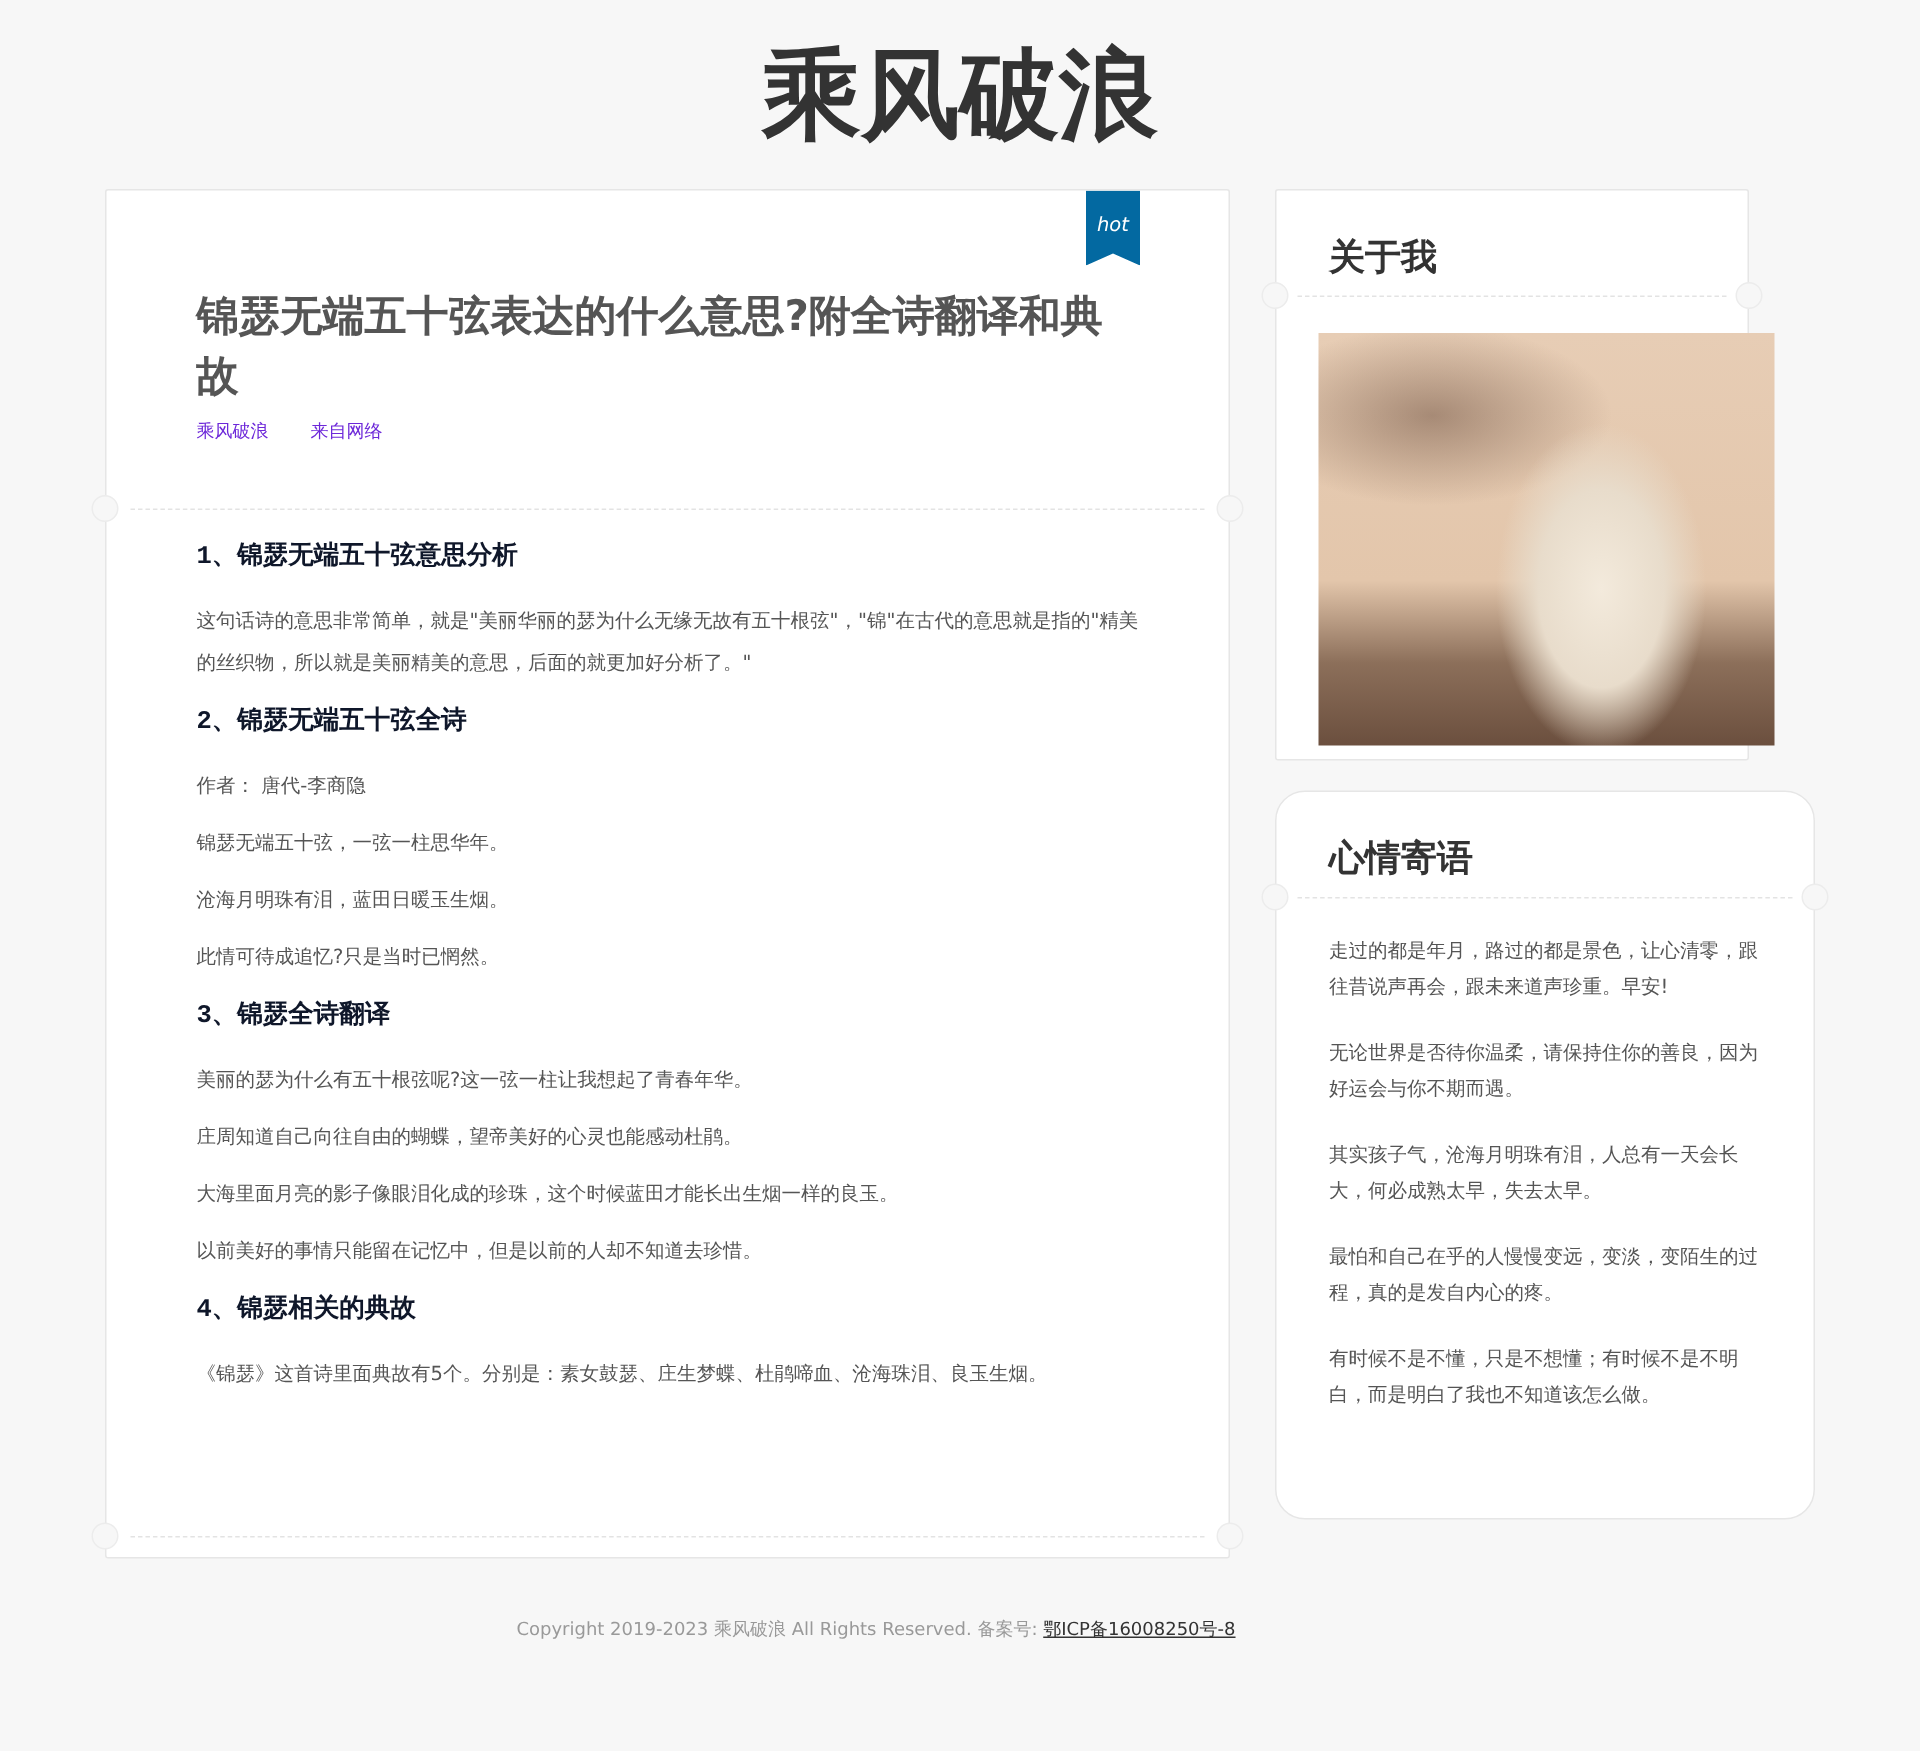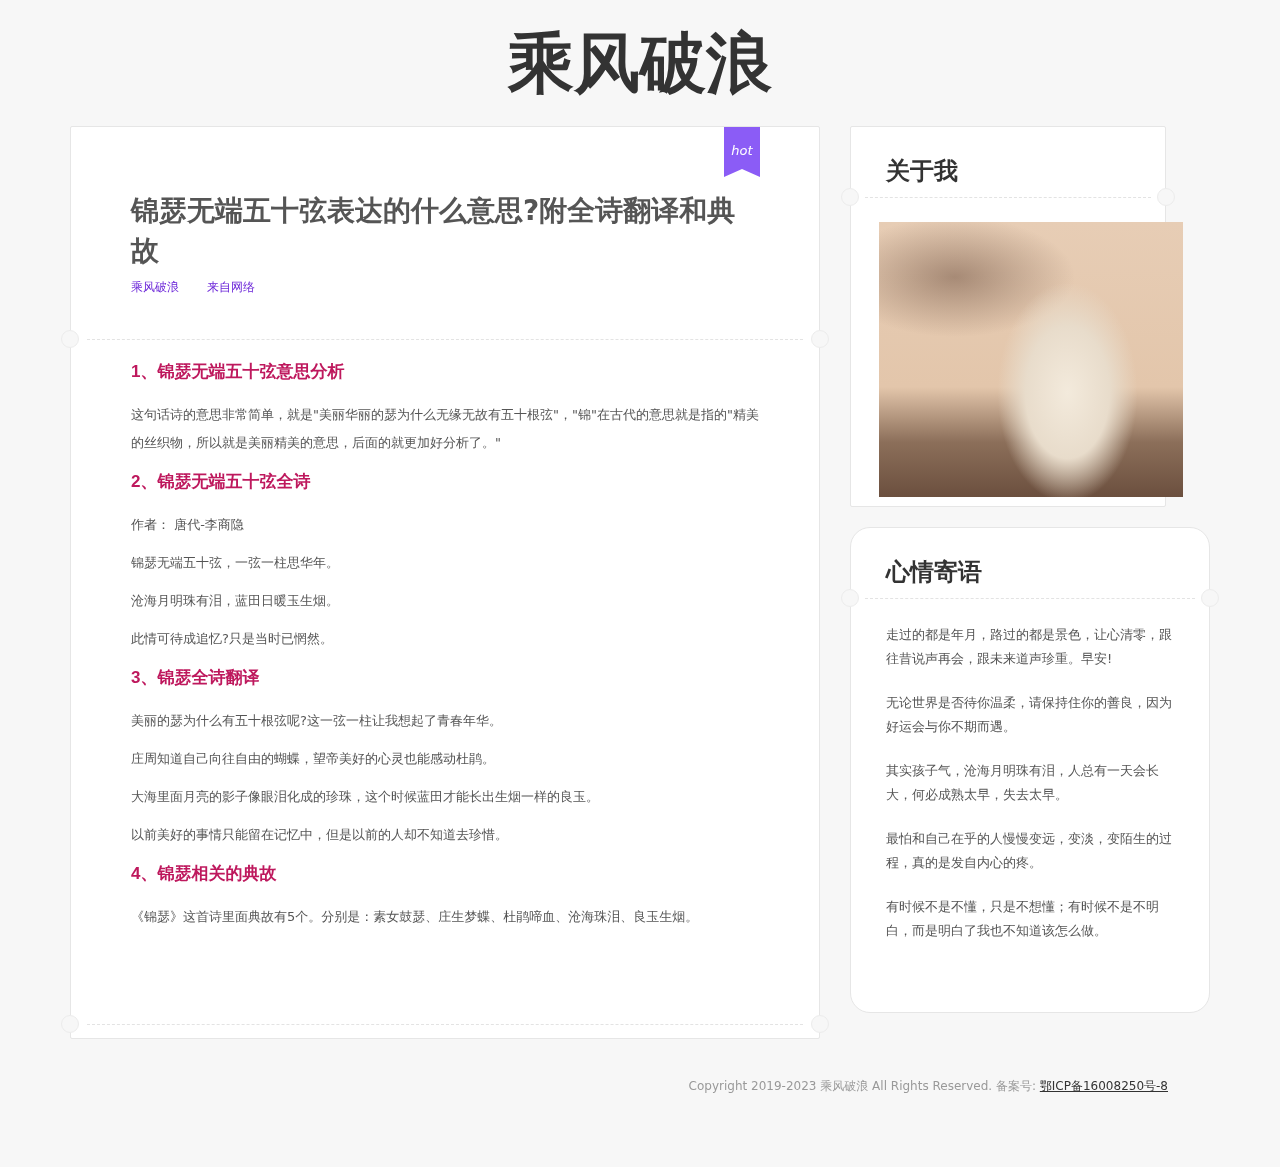--- a/index.html
+++ b/index.html
@@ -24,39 +24,39 @@
     background: #f7f7f7; border-radius: 50%;
     border: 1px solid #ececec;
   }
   .dash {
     position: absolute; height: 0; border-top: 1px dashed #e3e3e3;
   }
   
   .article { left: 70px; top: 126px; width: 750px; height: 913px; }
   .hot-ribbon {
     position: absolute; left: 653px; top: 0; width: 36px; height: 50px;
-    background: #8b5cf6;
+    background: #0369a1;
     clip-path: polygon(0 0, 100% 0, 100% 100%, 50% 84%, 0 100%);
   }
   .hot-ribbon span {
     display: block; text-align: center; color: #fff; font-style: italic;
     font-size: 13px; padding-top: 16px;
   }
   .art-title {
     position: absolute; left: 60px; top: 64px; width: 620px;
     font-size: 28px; font-weight: bold; color: #555; line-height: 40px;
   }
   .art-meta {
     position: absolute; left: 60px; top: 152px; font-size: 12px; color: #6d28d9;
   }
   .art-meta span.sep { display: inline-block; width: 28px; }
   .art-body { position: absolute; left: 60px; top: 230px; width: 630px; }
   .art-body h3 {
-    font-family: Liberation Sans, sans-serif;
-    font-size: 17px; font-weight: bold; color: #be185d;
+    font-family: Liberation Mono, monospace;
+    font-size: 17px; font-weight: bold; color: #0f172a;
     line-height: 30px; margin-bottom: 14px;
   }
   .art-body p {
     font-size: 13px; color: #555; line-height: 28px; margin-bottom: 10px;
   }
   
   .about { left: 850px; top: 126px; width: 316px; height: 381px; }
   .mood { left: 850px; top: 527px; width: 360px; height: 486px; border-radius: 20px; }
   .side-title {
     position: absolute; left: 35px; font-size: 24px; font-weight: bold; color: #333;
@@ -68,21 +68,21 @@
       radial-gradient(ellipse 120px 60px at 25% 20%, rgba(90,60,45,0.45) 0%, rgba(0,0,0,0) 100%),
       linear-gradient(180deg, #e7cdb5 0%, #e3c6ab 60%, #8c6f5a 80%, #6b4f3e 100%);
   }
   .mood-text {
     position: absolute; left: 35px; top: 95px; width: 290px;
   }
   .mood-text p {
     font-size: 13px; color: #555; line-height: 24px; margin-bottom: 20px;
   }
   .footer {
-    position: absolute; left: 0; top: 1078px; width: 1168px; text-align: right;
+    position: absolute; left: 0; top: 1078px; width: 1168px; text-align: center;
     font-size: 12px; color: #999;
   }
   .footer a { color: #333; text-decoration: underline; }
 </style>
 </head>
 <body>
 
 <h1 class="site-title">乘风破浪</h1>
 
 <div class="card article">

